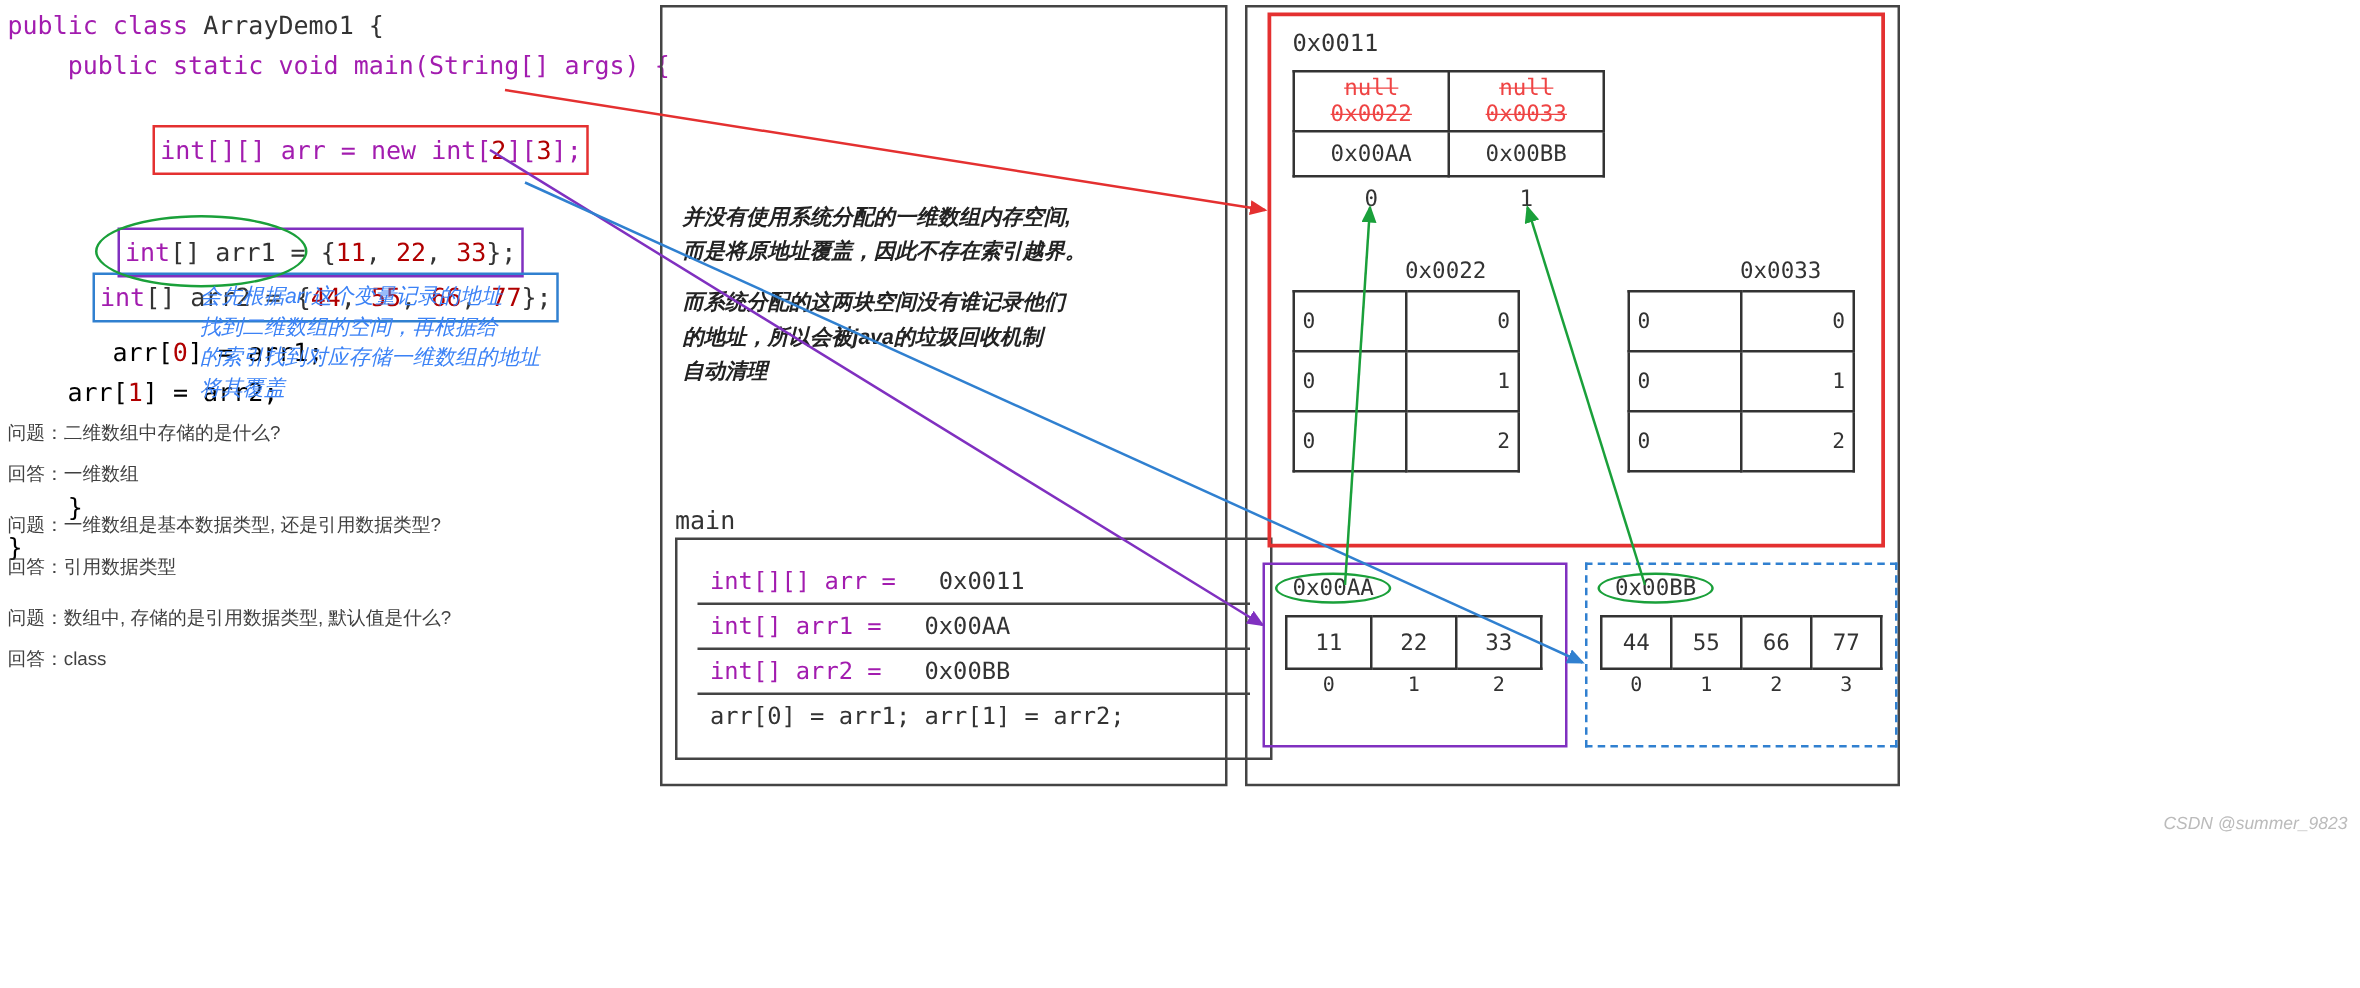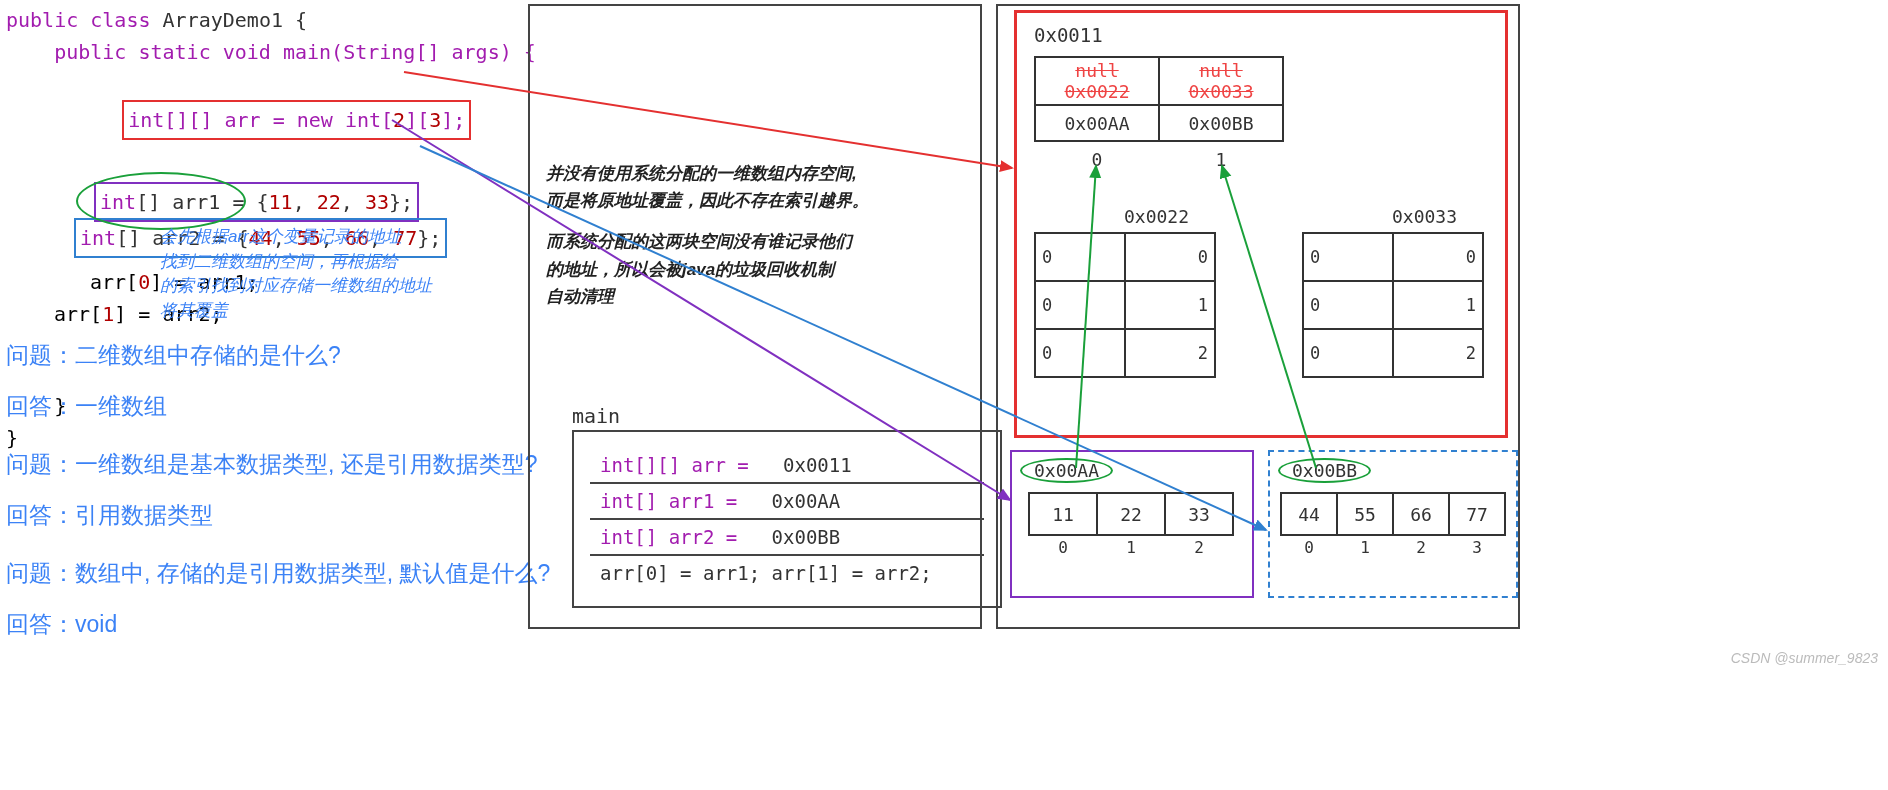--- a/index.html
+++ b/index.html
@@ -54,23 +54,23 @@
     position: absolute;
     left: 160px;
     top: 225px;
     width: 320px;
   }
   
   #qa-block {
     position: absolute;
     left: 6px;
     top: 330px;
-    font-size: 23px;
+    font-size: 15px;
     line-height: 2.2;
-    color: #3b82f6;
+    color: #404040;
   }
   
   #mid-panel {
     position: absolute;
     left: 528px;
     top: 4px;
     width: 454px;
     height: 625px;
     border: 2px solid #444;
   }
@@ -80,23 +80,23 @@
     top: 160px;
     width: 420px;
     font-style: italic;
     font-weight: 700;
     color: #222;
     font-size: 17px;
     line-height: 1.6;
   }
   #main-box {
     position: absolute;
-    left: 572px;
+    left: 540px;
     top: 404px;
-    width: 430px;
+    width: 478px;
   }
   #main-label { font-family: Consolas, monospace; font-size: 20px; margin-bottom: 2px; }
   #main-frame {
     border: 2px solid #444;
     padding: 16px;
   }
   .main-row {
     border-bottom: 2px solid #444;
     padding: 6px 10px;
     font-family: Consolas, monospace;
@@ -249,21 +249,21 @@
 </div>
 
 <div id="qa-block">
   <div>问题：二维数组中存储的是什么?</div>
   <div>回答：一维数组</div>
   <div style="height:8px"></div>
   <div>问题：一维数组是基本数据类型, 还是引用数据类型?</div>
   <div>回答：引用数据类型</div>
   <div style="height:8px"></div>
   <div>问题：数组中, 存储的是引用数据类型, 默认值是什么?</div>
-  <div>回答：void</div>
+  <div>回答：class</div>
 </div>
 
 <div id="mid-panel"></div>
 <div id="italic-note">
   <div>并没有使用系统分配的一维数组内存空间,</div>
   <div>而是将原地址覆盖，因此不存在索引越界。</div>
   <div style="height:14px"></div>
   <div>而系统分配的这两块空间没有谁记录他们</div>
   <div>的地址，所以会被java的垃圾回收机制</div>
   <div>自动清理</div>

